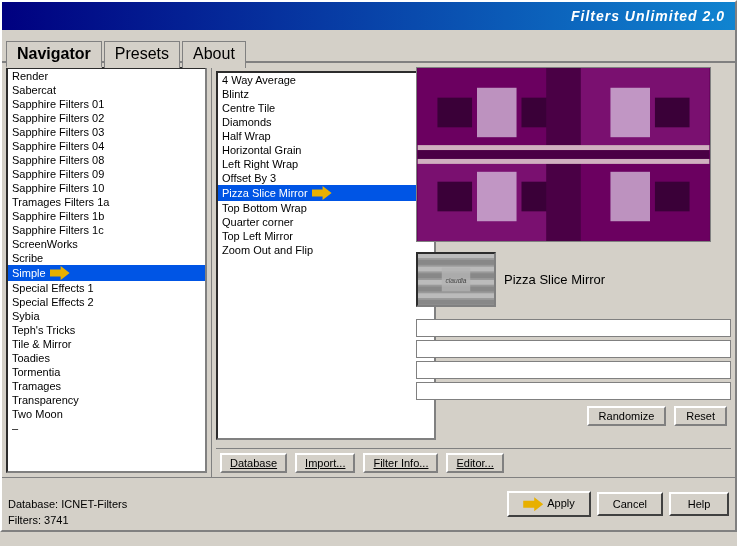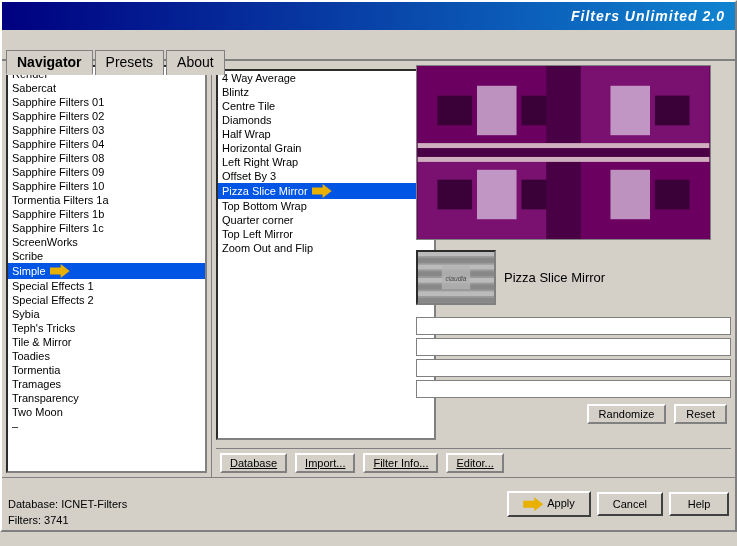--- a/index.html
+++ b/index.html
@@ -47,23 +47,23 @@
       border-bottom: 2px solid #808080;
     }
 
     .tab {
       padding: 3px 10px;
       background: #d4d0c8;
       border: 1px solid #808080;
       border-bottom: none;
       margin-right: 2px;
       cursor: pointer;
-      font-size: 14px;
+      font-size: 16px;
       position: relative;
-      top: 16px;
+      top: 7px;
     }
 
     .tab.active {
       background: #d4d0c8;
       border-bottom: 2px solid #d4d0c8;
       font-weight: bold;
       z-index: 1;
     }
 
     .content {
@@ -288,21 +288,21 @@
       <div class="list-container">
         <div class="list-item">Render</div>
         <div class="list-item">Sabercat</div>
         <div class="list-item">Sapphire Filters 01</div>
         <div class="list-item">Sapphire Filters 02</div>
         <div class="list-item">Sapphire Filters 03</div>
         <div class="list-item">Sapphire Filters 04</div>
         <div class="list-item">Sapphire Filters 08</div>
         <div class="list-item">Sapphire Filters 09</div>
         <div class="list-item">Sapphire Filters 10</div>
-        <div class="list-item">Tormentia Filters 1a</div>
+        <div class="list-item">Tramages Filters 1a</div>
         <div class="list-item">Sapphire Filters 1b</div>
         <div class="list-item">Sapphire Filters 1c</div>
         <div class="list-item">ScreenWorks</div>
         <div class="list-item">Scribe</div>
         <div class="list-item selected">
           Simple
           <span class="yellow-arrow"></span>
         </div>
         <div class="list-item">Special Effects 1</div>
         <div class="list-item">Special Effects 2</div>

